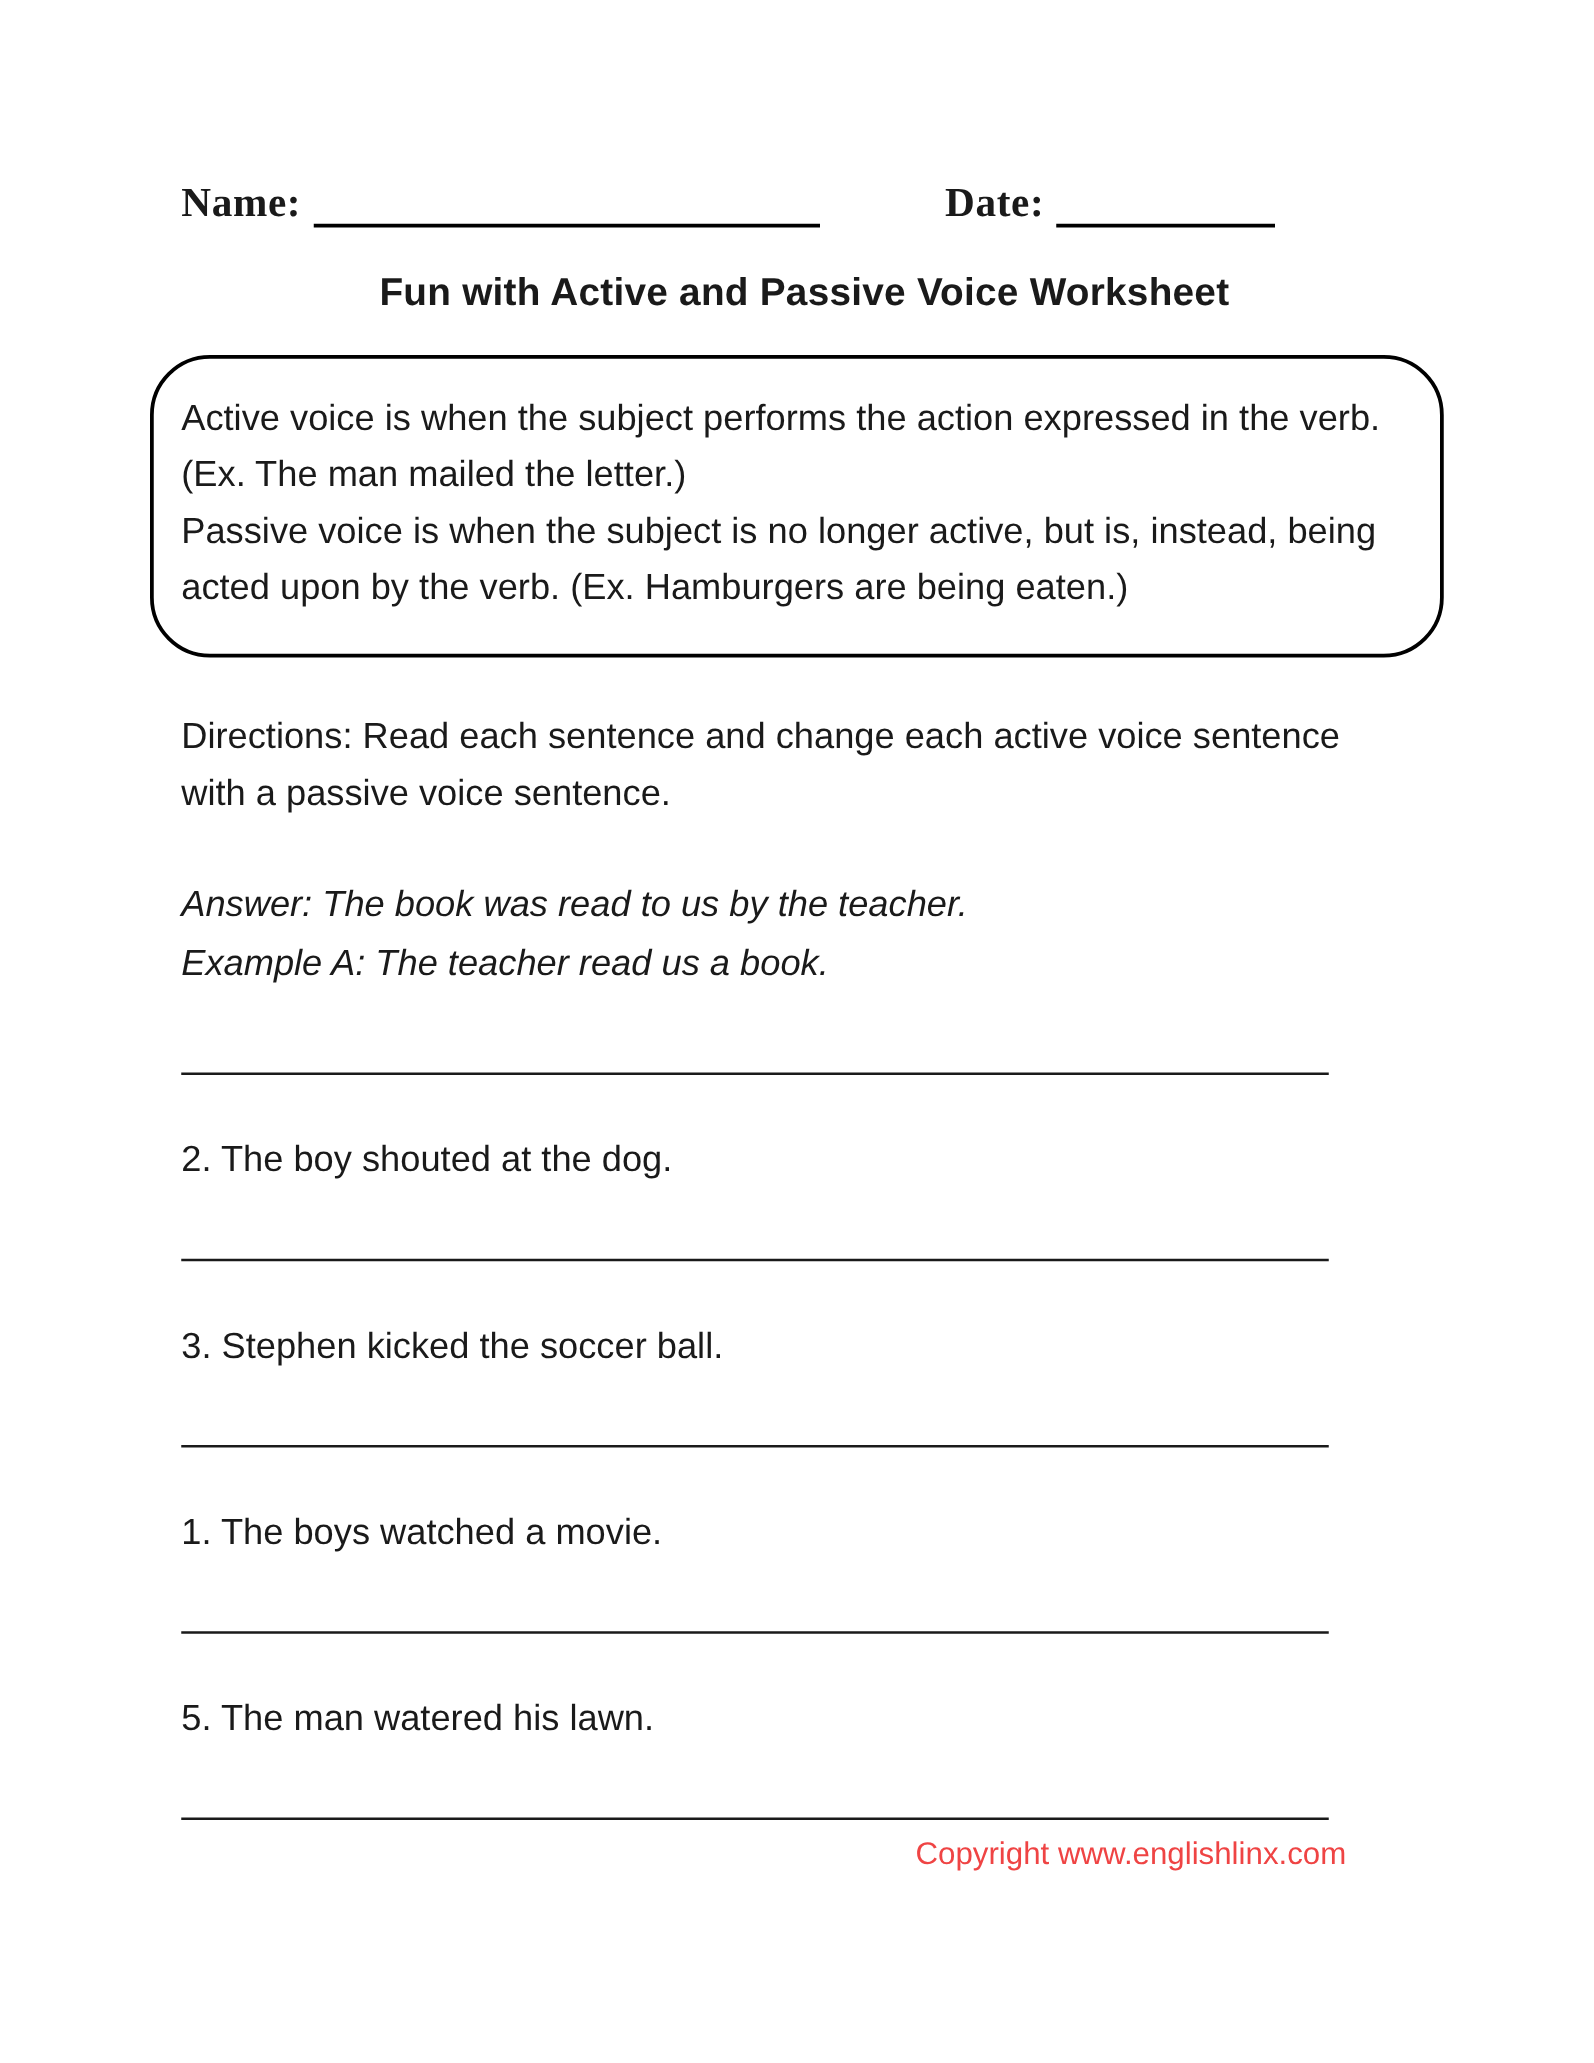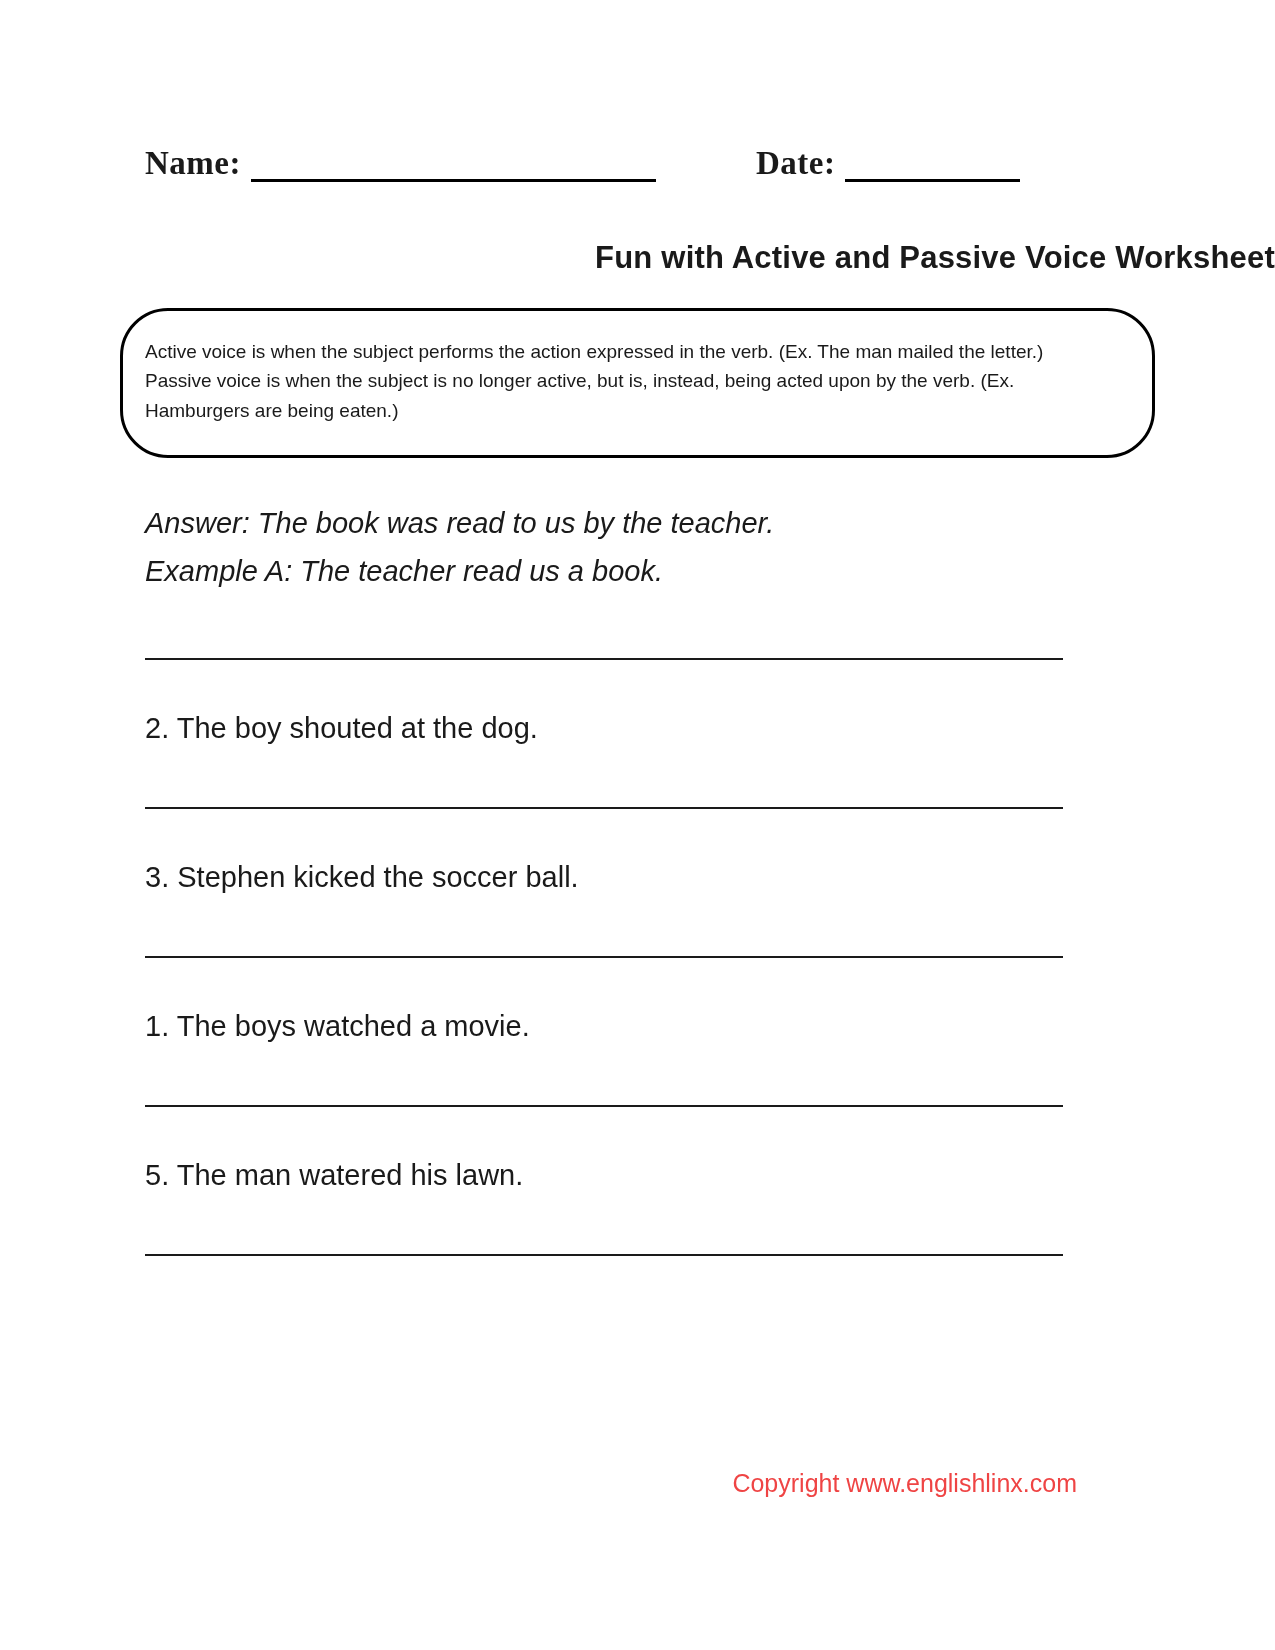--- a/index.html
+++ b/index.html
@@ -35,35 +35,35 @@
     display: inline-block;
     border-bottom: 3px solid #000;
     height: 36px;
   }
   .name-line { width: 405px; margin-left: 10px; }
   .date-spacer { width: 100px; flex: 0 0 auto; }
   .date-line { width: 175px; margin-left: 10px; }
 
   
   .title {
-    text-align: right;
+    text-align: center;
     font-weight: bold;
     font-size: 31px;
-    margin-top: 58px;
+    margin-top: 34px;
     letter-spacing: 0.2px;
     padding-left: 12px;
   }
 
   
   .info-box {
     margin: 32px 120px 0 120px;
     border: 3px solid #000;
     border-radius: 48px;
     padding: 26px 42px 30px 22px;
-    font-size: 19px;
+    font-size: 29px;
     line-height: 1.55;
   }
   .info-box p { margin: 0; }
 
   
   .directions {
     margin: 40px 145px 0 145px;
     font-size: 29px;
     line-height: 1.6;
     max-width: 930px;
@@ -115,20 +115,21 @@
     <span class="write-line date-line"></span>
   </div>
 
   <div class="title">Fun with Active and Passive Voice Worksheet</div>
 
   <div class="info-box">
     <p>Active voice is when the subject performs the action expressed in the verb. (Ex. The man mailed the letter.)</p>
     <p>Passive voice is when the subject is no longer active, but is, instead, being acted upon by the verb. (Ex. Hamburgers are being eaten.)</p>
   </div>
 
+  <div class="directions">Directions: Read each sentence and change each active voice sentence with a passive voice sentence.</div>
 
   <div class="examples">
     <div>Answer: The book was read to us by the teacher.</div>
     <div>Example A: The teacher read us a book.</div>
   </div>
 
   <div class="questions">
     <div class="answer-line"></div>
 
     <div class="question">2. The boy shouted at the dog.</div>

